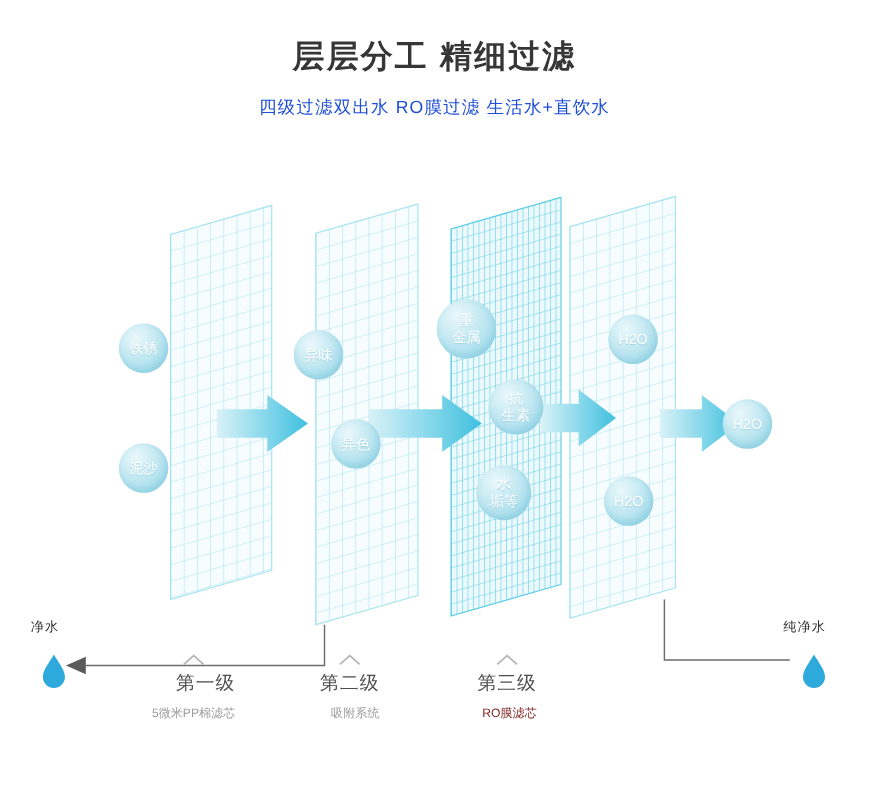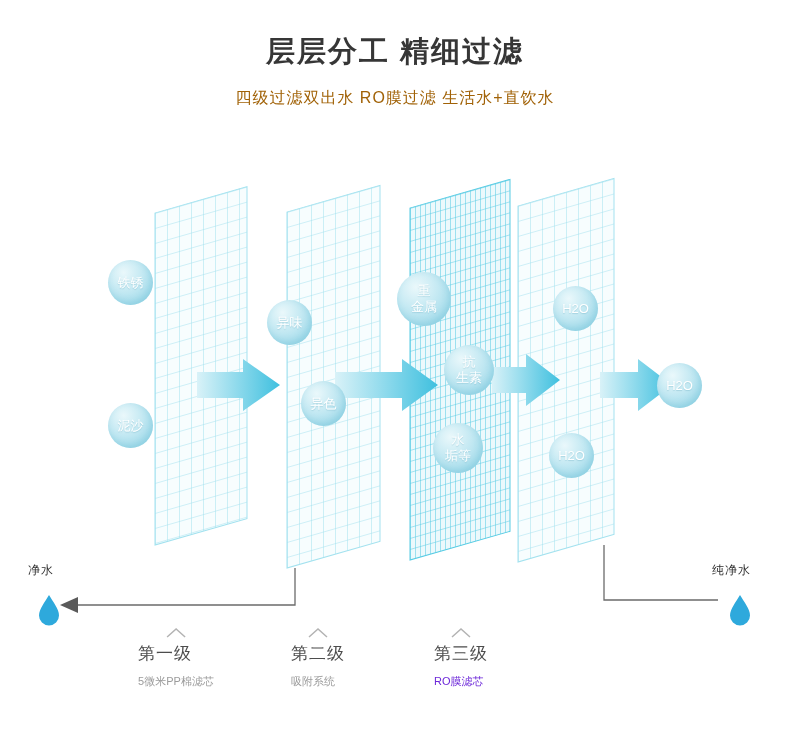--- a/index.html
+++ b/index.html
@@ -3,40 +3,40 @@
 <meta charset="utf-8">
 <style>
   * { margin:0; padding:0; box-sizing:border-box; }
   html,body { background:#fff; }
   body { width:790px; height:738px; font-family:"Liberation Sans", sans-serif; }
   .page { position:relative; width:790px; height:738px; background:#ffffff; overflow:hidden; }
 
   .title { position:absolute; top:32px; left:0; width:100%; text-align:center;
            font-size:29px; font-weight:700; color:#363636; letter-spacing:2px; }
   .sub   { position:absolute; left:0; width:100%; text-align:center;
-           font-size:16px; color:#a16207; letter-spacing:1px; }
+           font-size:16px; color:#1d4ed8; letter-spacing:1px; }
   .sub1  { top:88px; }
   .sub2  { top:113px; }
 
   .diagram-svg { position:absolute; left:0; top:0; width:790px; height:738px; }
 
   .bubble { position:absolute; border-radius:50%;
             background: radial-gradient(circle at 35% 28%, #eaf8fb 0%, #c2e8f2 45%, #90d4e7 100%);
             box-shadow: inset -2px -3px 6px rgba(120,195,215,0.45);
             color:#ffffff; display:flex; align-items:center; justify-content:center;
             text-align:center; white-space:pre-line; font-size:13px; line-height:1.2;
             text-shadow:0 1px 1px rgba(110,175,195,0.4); }
 
   .out-label { position:absolute; font-size:12px; color:#2f2f2f; letter-spacing:1px; }
 
-  .stage { position:absolute; top:627px; transform:translateX(-50%); text-align:left; }
+  .stage { position:absolute; top:594px; transform:translateX(-50%); text-align:right; }
   .stage .caret { display:block; margin:0 auto; }
   .stage .name  { font-size:17px; color:#4d4d4d; margin-top:4px; letter-spacing:1px; }
   .stage .desc  { font-size:11px; color:#9c9c9c; margin-top:9px; }
-  .stage .desc.highlight { color:#6d28d9; }
+  .stage .desc.highlight { color:#7f1d1d; }
 </style>
 </head>
 <body>
 
 <div class="page">
 
   <svg class="diagram-svg" viewBox="0 0 790 738" xmlns="http://www.w3.org/2000/svg">
     <defs>
       <pattern id="gridA" width="12" height="15" patternUnits="userSpaceOnUse">
         <path d="M 12 0 H 0 V 15" fill="none" stroke="#a3e2ef" stroke-width="1"></path>
@@ -76,21 +76,21 @@
     <polygon points="60,605 78,597 78,613" fill="#5a5a5a"></polygon>
     <path d="M604 545 V600 H718" fill="none" stroke="#6b6b6b" stroke-width="1.3"></path>
 
     <path transform="translate(49,609)" d="M0,-14 C4,-7 10,0 10,6.5 A10,10 0 1,1 -10,6.5 C-10,0 -4,-7 0,-14 Z" fill="#2ea9dc"></path>
     <path transform="translate(740,609)" d="M0,-14 C4,-7 10,0 10,6.5 A10,10 0 1,1 -10,6.5 C-10,0 -4,-7 0,-14 Z" fill="#2ea9dc"></path>
   </svg>
 
   <div class="title">层层分工 精细过滤</div>
   <div class="sub sub1">四级过滤双出水 RO膜过滤  生活水+直饮水</div>
 
-  <div class="bubble" style="left:108px;top:260px;width:45px;height:45px;">铁锈</div>
+  <div class="bubble" style="left:108px;top:294px;width:45px;height:45px;">铁锈</div>
   <div class="bubble" style="left:108px;top:403px;width:45px;height:45px;">泥沙</div>
   <div class="bubble" style="left:267px;top:300px;width:45px;height:45px;">异味</div>
   <div class="bubble" style="left:301px;top:381px;width:45px;height:45px;">异色</div>
   <div class="bubble" style="left:397px;top:272px;width:54px;height:54px;">重
 金属</div>
   <div class="bubble" style="left:444px;top:345px;width:50px;height:50px;">抗
 生素</div>
   <div class="bubble" style="left:433px;top:423px;width:50px;height:50px;">水
 垢等</div>
   <div class="bubble" style="left:553px;top:286px;width:45px;height:45px;">H2O</div>

